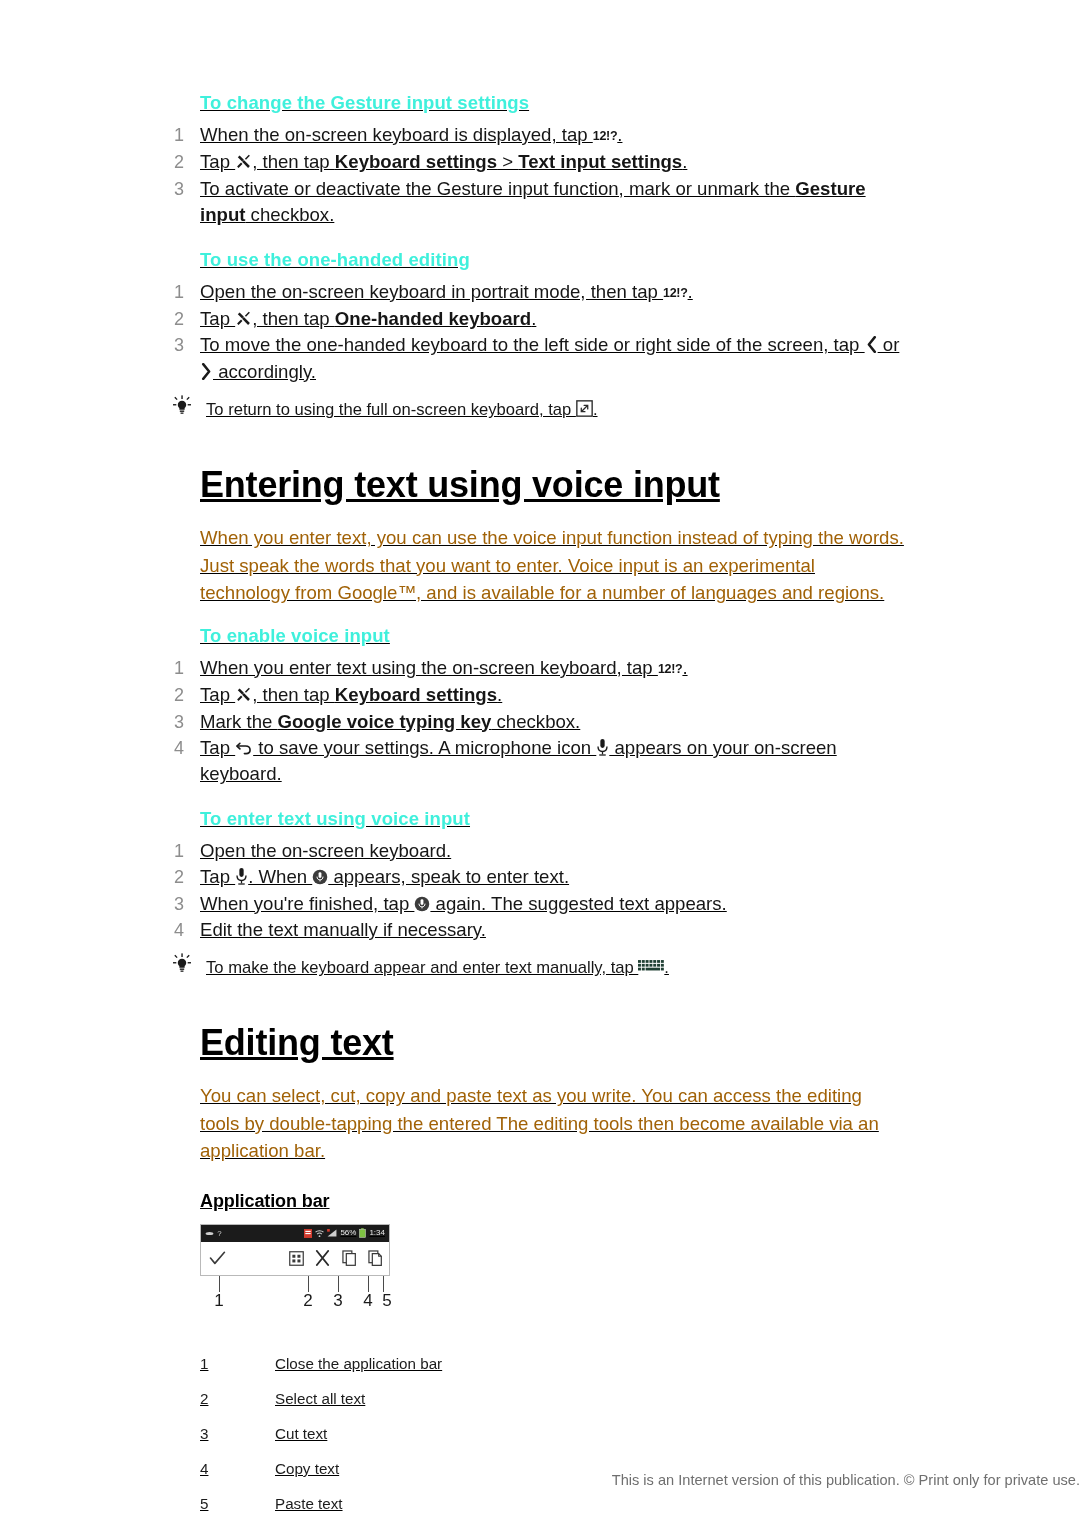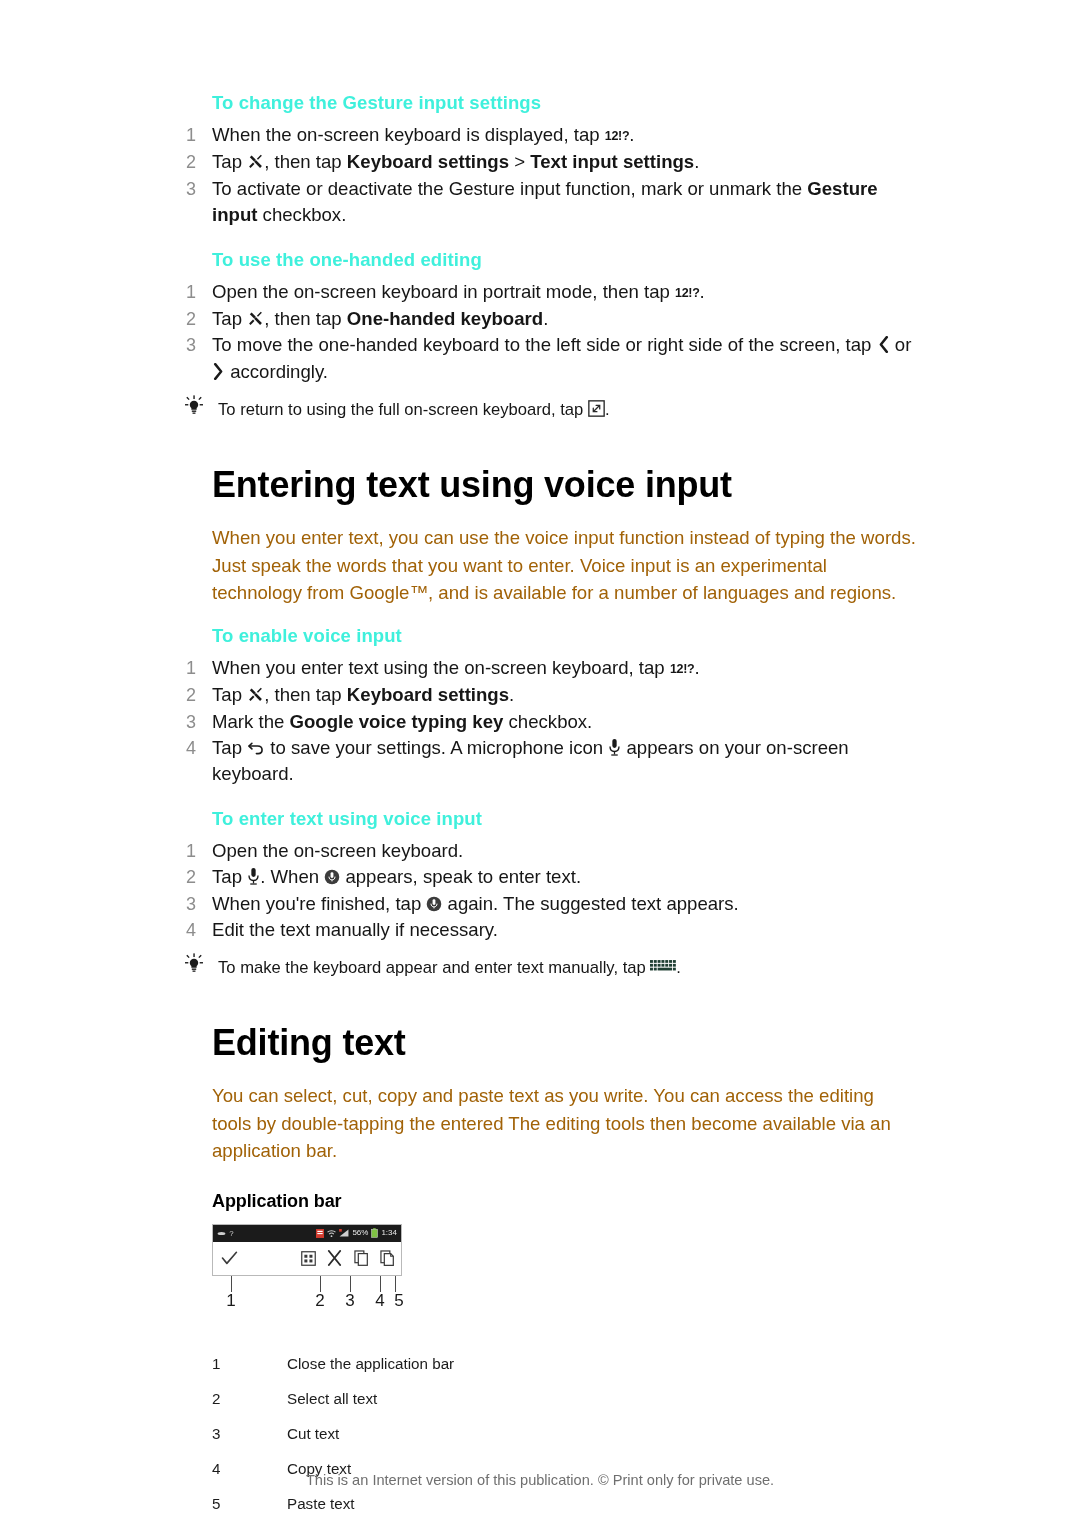--- a/index.html
+++ b/index.html
@@ -17,23 +17,24 @@
   }
   .page {
     position: relative;
     width: 1080px;
     height: 1527px;
     box-sizing: border-box;
     padding: 0;
   }
   .content {
     position: absolute;
-    left: 186px;
+    left: 174px;
     top: 92px;
     width: 730px;
+    text-decoration: underline;
   }
 
   
   h3.sub {
     color: #3ff0dc;
     font-size: 18.5px;
     font-weight: bold;
     margin: 0 0 8px 26px;
     letter-spacing: 0.1px;
   }
@@ -201,21 +202,21 @@
     text-align: center;
     color: #3ff0dc;
     font-size: 18.5px;
     font-weight: normal;
   }
   .footer {
     position: absolute;
     left: 0;
     right: 0;
     top: 1472px;
-    text-align: center;
+    text-align: right;
     color: #6f6f6f;
     font-size: 14.6px;
   }
   .spacer-lg { height: 26px; }
   .spacer-md { height: 16px; }
   .spacer-sm { height: 8px; }
 </style>
 </head>
 <body>
 

